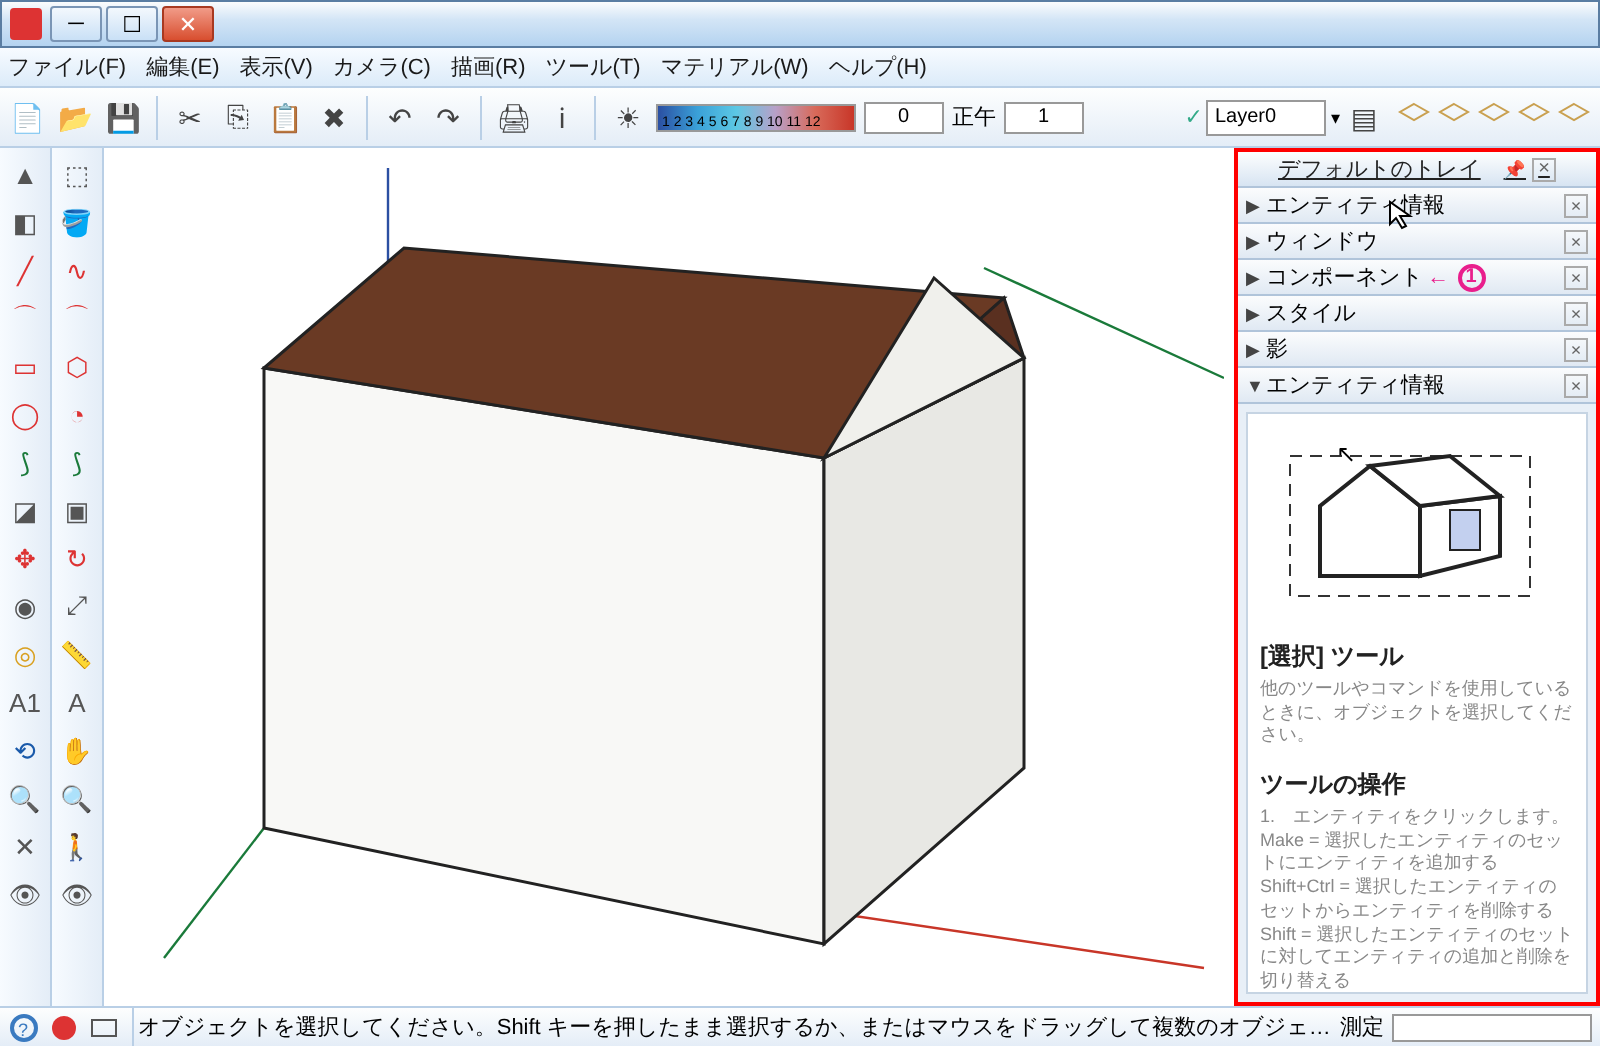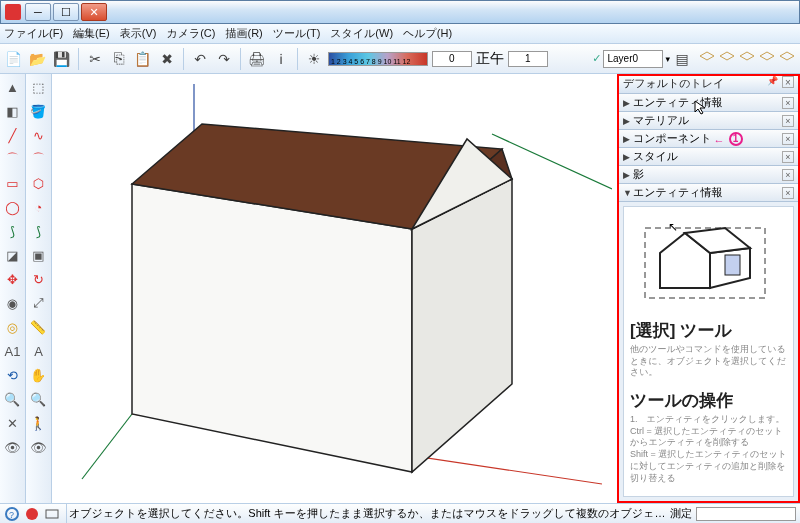--- a/index.html
+++ b/index.html
@@ -22,30 +22,30 @@
 .tright { margin-left:auto; display:flex; align-items:center; gap:2px; }
 .layerbox { width:60px; height:18px; border:1px solid #999; background:#fff; font-size:10px; padding:1px 3px; }
 .shapegroup { display:flex; gap:2px; margin-left:4px; }
 .shapegroup svg { width:18px; height:18px; }
 .mainrow { flex:1; display:flex; min-height:0; }
 .tool-l, .tool-l2 { width:26px; background: linear-gradient(90deg,#f7fbff,#e4edf7); border-right:1px solid #b9cfe6; display:flex; flex-direction:column; align-items:center; padding-top:2px; gap:2px; }
 .tool-l2 { width:26px; }
 .tico { width:22px; height:22px; display:flex; align-items:center; justify-content:center; font-size:13px; color:#555; }
 .viewport { flex:1; background:#fff; position:relative; }
 .rightpanel { width:183px; border:2px solid #ff0000; background:#e8eff7; display:flex; flex-direction:column; }
-.rphead { height:18px; background: linear-gradient(#fdfefe,#d7e4f2); border-bottom:1px solid #b0c4da; display:flex; align-items:flex-start; padding:0 4px; font-size:11px; color:#222; }
+.rphead { height:18px; background: linear-gradient(#fdfefe,#d7e4f2); border-bottom:1px solid #b0c4da; display:flex; align-items:center; padding:0 20px; font-size:11px; color:#222;text-decoration:underline; }
 .rphead .pin { margin-left:auto; font-size:9px; color:#666; padding:0 3px;}
 .rphead .x { font-size:10px; color:#666; border:1px solid #aaa; width:12px; height:12px; display:flex; align-items:center; justify-content:center;}
 .accrow { height:18px; background: linear-gradient(#fbfcfd,#e0e9f3); border-bottom:1px solid #b0c4da; display:flex; align-items:center; padding:0 4px; font-size:11px; }
 .accrow .arr { width:10px; font-size:9px; color:#444; }
 .accrow .x { margin-left:auto; width:12px; height:12px; border:1px solid #aaa; display:flex; align-items:center; justify-content:center; font-size:9px; color:#666;}
 .accrow .anno { color:#e91e8c; font-weight:bold; margin-left:2px; }
 .accrow .circ { width:14px; height:14px; border:2px solid #e91e8c; border-radius:50%; color:#e91e8c; font-weight:bold; display:flex; align-items:center; justify-content:center; font-size:10px; margin-left:4px;}
 .instbody { flex:1; background:#fff; margin:4px; border:1px solid #c6d4e3; padding:6px; font-size:10px; color:#555; overflow:hidden; }
-.instbody h3 { font-size:17px; color:#222; margin:4px 0 2px; }
+.instbody h3 { font-size:12px; color:#222; margin:4px 0 2px; }
 .instbody .small { font-size:9px; color:#888; line-height:1.3; }
 .statusbar { height:20px; background: linear-gradient(#fdfefe,#e4edf7); border-top:1px solid #b9cfe6; display:flex; align-items:center; padding:0 4px; font-size:11px; }
 .statusbar .sico { width:16px; height:16px; margin-right:4px; }
 .statusbar .field { margin-left:auto; display:flex; align-items:center; gap:4px;}
 .statusbar .field input { width:100px; height:14px; border:1px solid #999; }
 .house-svg { position:absolute; top:10px; left:20px; }
 </style>
 </head>
 <body>
 
@@ -60,21 +60,21 @@
     </div>
   </div>
 
   <div class="menubar">
     <span>ファイル(F)</span>
     <span>編集(E)</span>
     <span>表示(V)</span>
     <span>カメラ(C)</span>
     <span>描画(R)</span>
     <span>ツール(T)</span>
-    <span>スタイル(W)</span>
+    <span>マテリアル(W)</span>
     <span>ヘルプ(H)</span>
   </div>
 
   <div class="toolbar">
     <div class="tbico">📄</div>
     <div class="tbico">📂</div>
     <div class="tbico">💾</div>
     <div class="sep"></div>
     <div class="tbico">✂</div>
     <div class="tbico">⎘</div>
@@ -85,21 +85,21 @@
     <div class="tbico">↷</div>
     <div class="sep"></div>
     <div class="tbico">🖨</div>
     <div class="tbico">ℹ</div>
     <div class="sep"></div>
     <div class="tbico">☀</div>
     <div class="colorbar">
         <span class="tick">1 2 3 4 5 6 7 8 9 10 11 12</span>
       </div>
     <input class="tfield" value="06:14" style="">
-    <span style="font-size:14px;">正午</span>
+    <span style="font-size:11px;">正午</span>
     <input class="tfield" value="16:34" style="">
     <div class="tright">
       <span style="color:#3a8;">✓</span>
       <input class="layerbox" value="Layer0" style="">
       <span style="font-size:9px;">▾</span>
       <div class="tbico">▤</div>
       <div class="shapegroup">
         <svg>
             <polygon points="9,2 16,6 9,10 2,6" fill="none" stroke="#c9a050"></polygon>
           </svg>
@@ -184,21 +184,21 @@
         <span class="pin">📌</span>
         <span class="x">×</span>
       </div>
       <div class="accrow">
         <span class="arr">▶</span>
         <span>エンティティ情報</span>
         <span class="x">×</span>
       </div>
       <div class="accrow">
         <span class="arr">▶</span>
-        <span>マテリアル</span>
+        <span>ウィンドウ</span>
         <span class="x">×</span>
       </div>
       <div class="accrow">
         <span class="arr">▶</span>
         <span>コンポーネント</span>
         <span class="anno">←</span>
         <span class="circ">1</span>
         <span class="x">×</span>
       </div>
       <div class="accrow">
@@ -222,21 +222,22 @@
           <polygon points="30,75 30,40 55,20 80,40 80,75" fill="#fff" stroke="#222" stroke-width="2"></polygon>
           <polygon points="80,40 80,75 120,65 120,35" fill="#fff" stroke="#222" stroke-width="2"></polygon>
           <polygon points="55,20 95,15 120,35 80,40" fill="#fff" stroke="#222" stroke-width="2"></polygon>
           <rect x="95" y="42" width="15" height="20" fill="#6a8ad8" fill-opacity="0.4" stroke="#222"></rect>
           <text x="38" y="18" font-size="12">↖</text>
         </svg>
         <h3>[選択] ツール</h3>
         <div class="small">他のツールやコマンドを使用しているときに、オブジェクトを選択してください。</div>
         <h3 style="margin-top:10px;">ツールの操作</h3>
         <div class="small">1.　エンティティをクリックします。</div>
-        <div class="small">Ctrl = 選択したエンティティのセットからエンティティを削除する</div>
+        <div class="small">Make = 選択したエンティティのセットにエンティティを追加する</div>
+        <div class="small">Shift+Ctrl = 選択したエンティティのセットからエンティティを削除する</div>
         <div class="small">Shift = 選択したエンティティのセットに対してエンティティの追加と削除を切り替える</div>
         
       </div>
     </div>
   </div>
 
   <div class="statusbar">
     <svg class="sico">
         <circle cx="8" cy="8" r="6" fill="none" stroke="#3a7ac0" stroke-width="2"></circle>
         <text x="5" y="12" font-size="9" fill="#3a7ac0">?</text>

